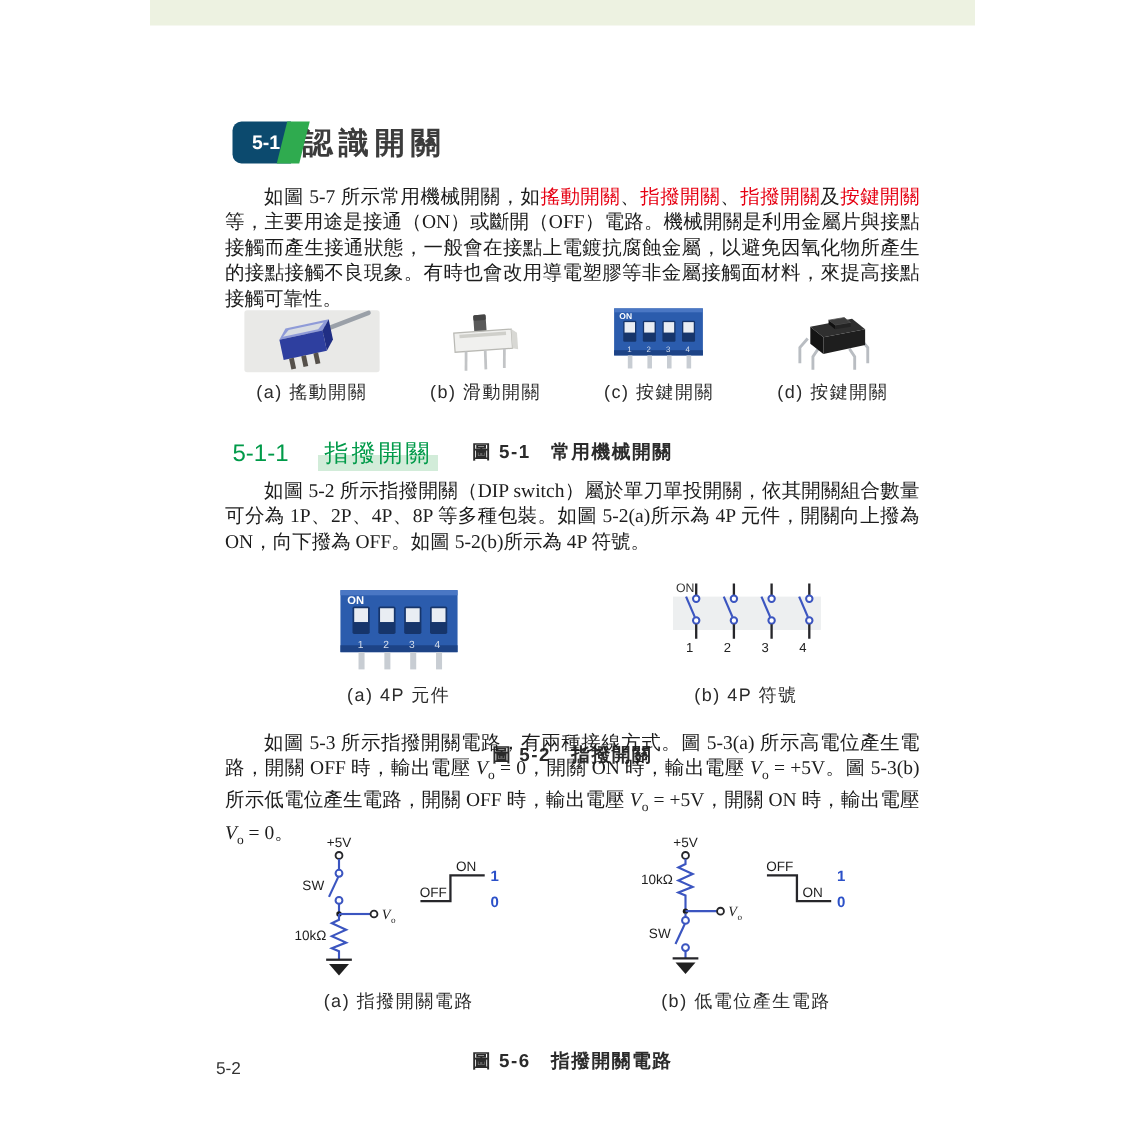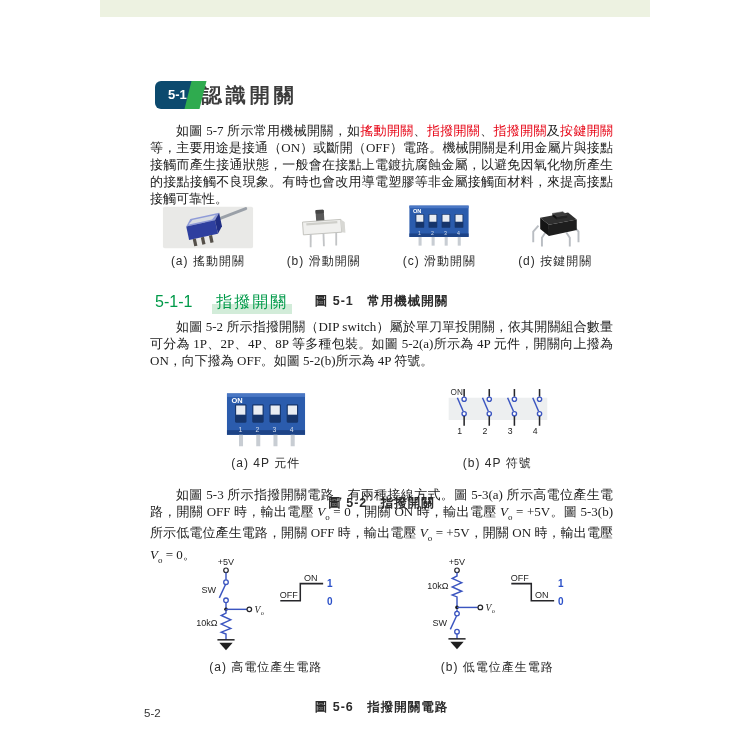--- a/index.html
+++ b/index.html
@@ -119,21 +119,21 @@
         <rect x="43" y="12.5" width="10" height="16" rx="1" fill="#16356b"></rect>
           <rect x="44" y="13.5" width="8" height="8" fill="#e9edf3"></rect>
         <rect x="58" y="12.5" width="10" height="16" rx="1" fill="#16356b"></rect>
           <rect x="59" y="13.5" width="8" height="8" fill="#e9edf3"></rect>
         <text x="16" y="36.5" font-size="6" fill="#d5deec" textLength="48">1 2 3 4</text>
         <rect x="16.5" y="39" width="3.5" height="10" fill="#c8cdd3"></rect>
         <rect x="31.5" y="39" width="3.5" height="10" fill="#c8cdd3"></rect>
         <rect x="46.5" y="39" width="3.5" height="10" fill="#c8cdd3"></rect>
         <rect x="61.5" y="39" width="3.5" height="10" fill="#c8cdd3"></rect>
       </svg>
-      <div class="subcap">(c) 滑動開關</div>
+      <div class="subcap">(c) 按鍵開關</div>
     </div>
     <div class="fig-cell">
       <svg width="58" height="47" viewBox="0 0 66 54">
         <polyline points="14,26 8,33 8,45" fill="none" stroke="#b9bdc2" stroke-width="2.2"></polyline>
         <polyline points="22,34 18,40 18,50" fill="none" stroke="#b9bdc2" stroke-width="2.2"></polyline>
         <polyline points="46,34 50,40 50,50" fill="none" stroke="#b9bdc2" stroke-width="2.2"></polyline>
         <polyline points="54,26 60,33 60,45" fill="none" stroke="#b9bdc2" stroke-width="2.2"></polyline>
         <polygon points="16,17 48,11 58,19 26,25" fill="#2f2f2f"></polygon>
         <polygon points="16,17 26,25 26,38 16,30" fill="#141414"></polygon>
         <polygon points="26,25 58,19 58,31 26,38" fill="#1e1e1e"></polygon>
@@ -243,21 +243,21 @@
         <polyline points="38,56 38,60 33,62.5 43,67 33,71.5 43,76 33,80 38,82 38,88" class="wire" stroke-width="1.6"></polyline>
         <text x="18" y="74" class="lbl" text-anchor="middle">10kΩ</text>
         <line x1="29" y1="88" x2="47" y2="88" class="dkwire" stroke-width="1.8"></line>
         <polygon points="31,91 45,91 38,99" fill="#1f1f1f"></polygon>
         <polyline points="95,47 116,47 116,29 140,29" class="dkwire"></polyline>
         <text x="104" y="44" class="lbl" text-anchor="middle">OFF</text>
         <text x="127" y="26" class="lbl" text-anchor="middle">ON</text>
         <text x="144" y="33" class="blu">1</text>
         <text x="144" y="51" class="blu">0</text>
       </svg>
-      <div class="subcap">(a) 高電位產生電路</div>
+      <div class="subcap">(a) 指撥開關電路</div>
     </div>
     <div class="fig-cell">
       <svg width="160" height="100" viewBox="0 0 160 105">
         <text x="38" y="9" class="lbl" text-anchor="middle">+5V</text>
         <circle cx="38" cy="15" r="2.4" class="term"></circle>
         <polyline points="38,17.4 38,21 33,23.5 43,28 33,32.5 43,37 33,41 38,43 38,54" class="wire" stroke-width="1.6"></polyline>
         <text x="18" y="35" class="lbl" text-anchor="middle">10kΩ</text>
         <circle cx="38" cy="54" r="1.9" fill="#1a1a1a"></circle>
         <line x1="38" y1="54" x2="60" y2="54" class="wire"></line>
         <circle cx="62.5" cy="54" r="2.4" class="term"></circle>

